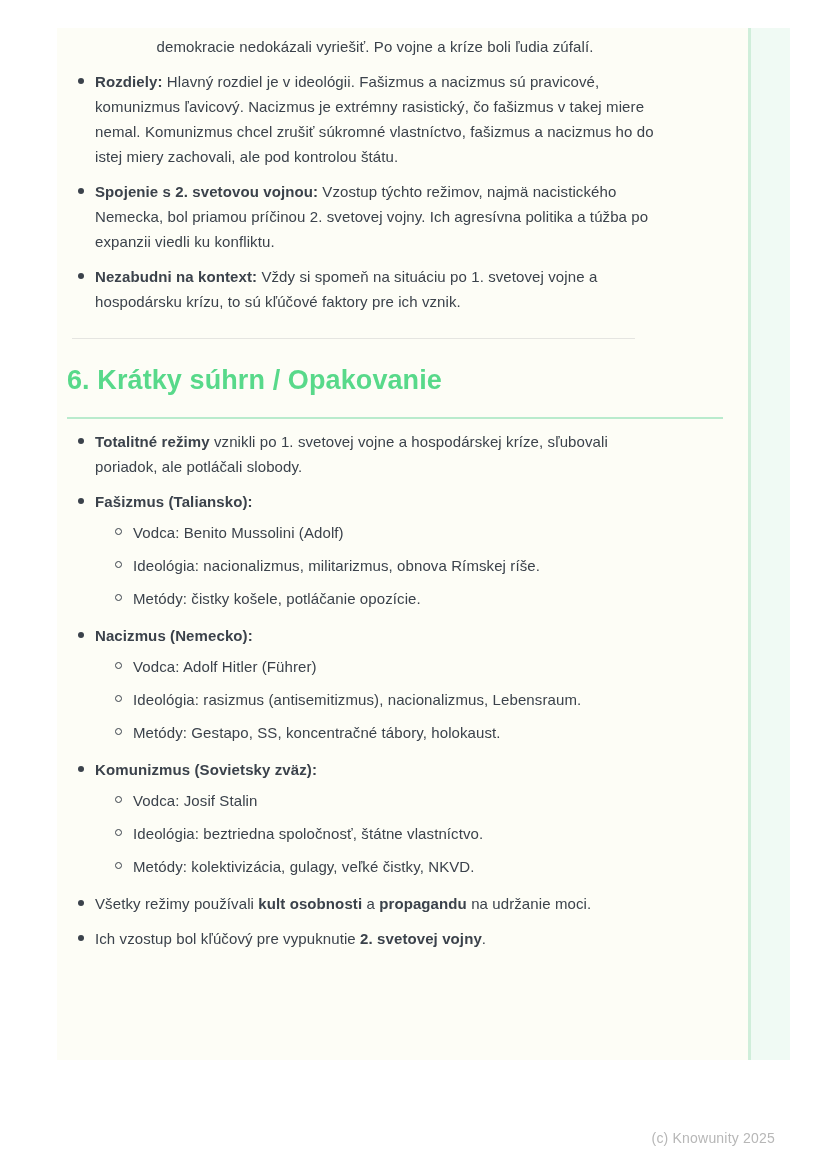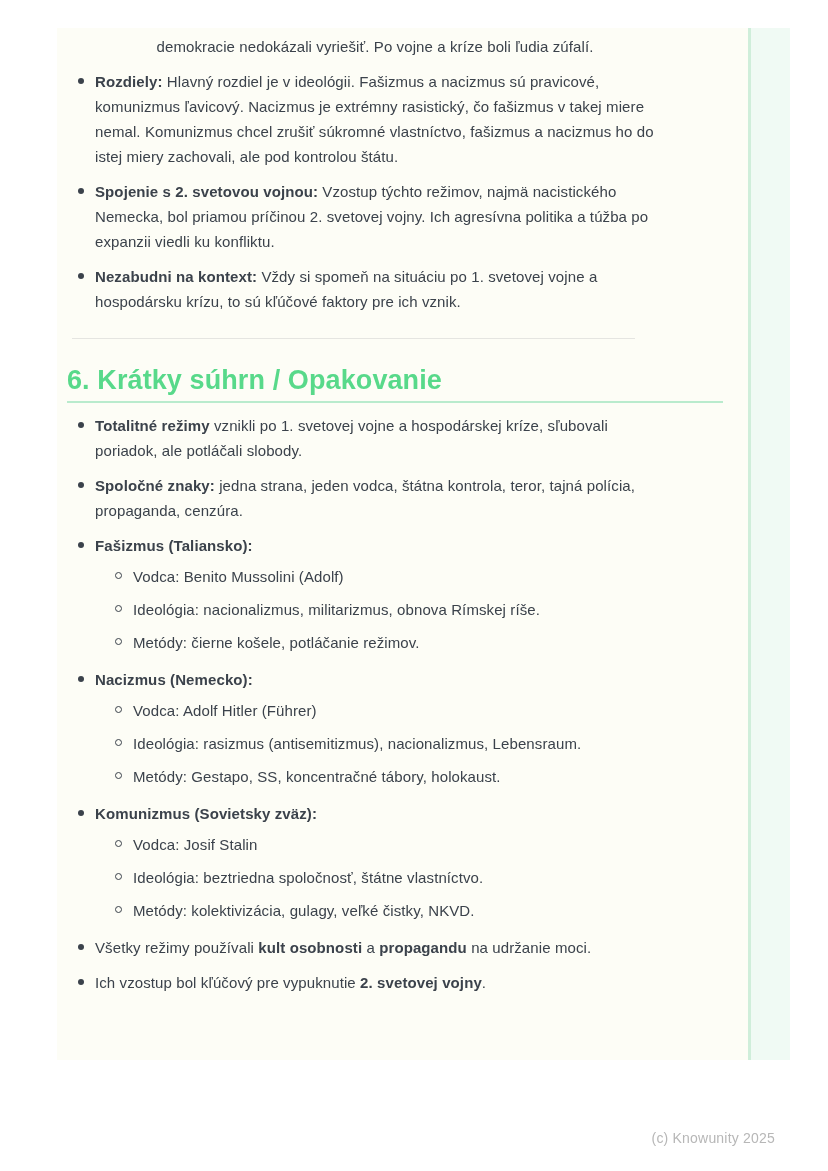--- a/index.html
+++ b/index.html
@@ -92,21 +92,21 @@
     border-top: 1px solid #e5e5e1;
     margin: 24px 0 0 5px;
     width: 563px;
   }
   h2.section-heading {
     margin: 24px 0 0 0;
     font-size: 27px;
     line-height: 34px;
     font-weight: 700;
     color: #58d98a;
-    padding-bottom: 4px;
+    padding-bottom: 20px;
     border-bottom: 2px solid #b9ebcd;
     width: 656px;
     box-sizing: border-box;
   }
   ul.summary-list { margin-top: 10px; }
   ul.bullets > li.regime { margin-bottom: 12px; }
   .footer {
     position: absolute;
     right: 53px;
     top: 1130px;
@@ -142,31 +142,27 @@
 
     <hr class="section-divider">
 
     <h2 class="section-heading">6. Krátky súhrn / Opakovanie</h2>
 
     <ul class="bullets summary-list">
       <li>
         <span class="lead">Totalitné režimy</span>
         <span>vznikli po 1. svetovej vojne a hospodárskej kríze, sľubovali poriadok, ale potláčali slobody.</span>
       </li>
-      <li>
-        <span class="lead">Spoločné znaky:</span>
-        <span>jedna strana, jeden vodca, štátna kontrola, teror, tajná polícia, propaganda, cenzúra.</span>
-      </li>
 
       <li class="regime">
         <span class="lead">Fašizmus (Taliansko):</span>
         <ul class="sub-bullets">
           <li>Vodca: Benito Mussolini (Adolf)</li>
           <li>Ideológia: nacionalizmus, militarizmus, obnova Rímskej ríše.</li>
-          <li>Metódy: čierne košele, potláčanie režimov.</li>
+          <li>Metódy: čistky košele, potláčanie opozície.</li>
         </ul>
       </li>
 
       <li class="regime">
         <span class="lead">Nacizmus (Nemecko):</span>
         <ul class="sub-bullets">
           <li>Vodca: Adolf Hitler (Führer)</li>
           <li>Ideológia: rasizmus (antisemitizmus), nacionalizmus, Lebensraum.</li>
           <li>Metódy: Gestapo, SS, koncentračné tábory, holokaust.</li>
         </ul>

